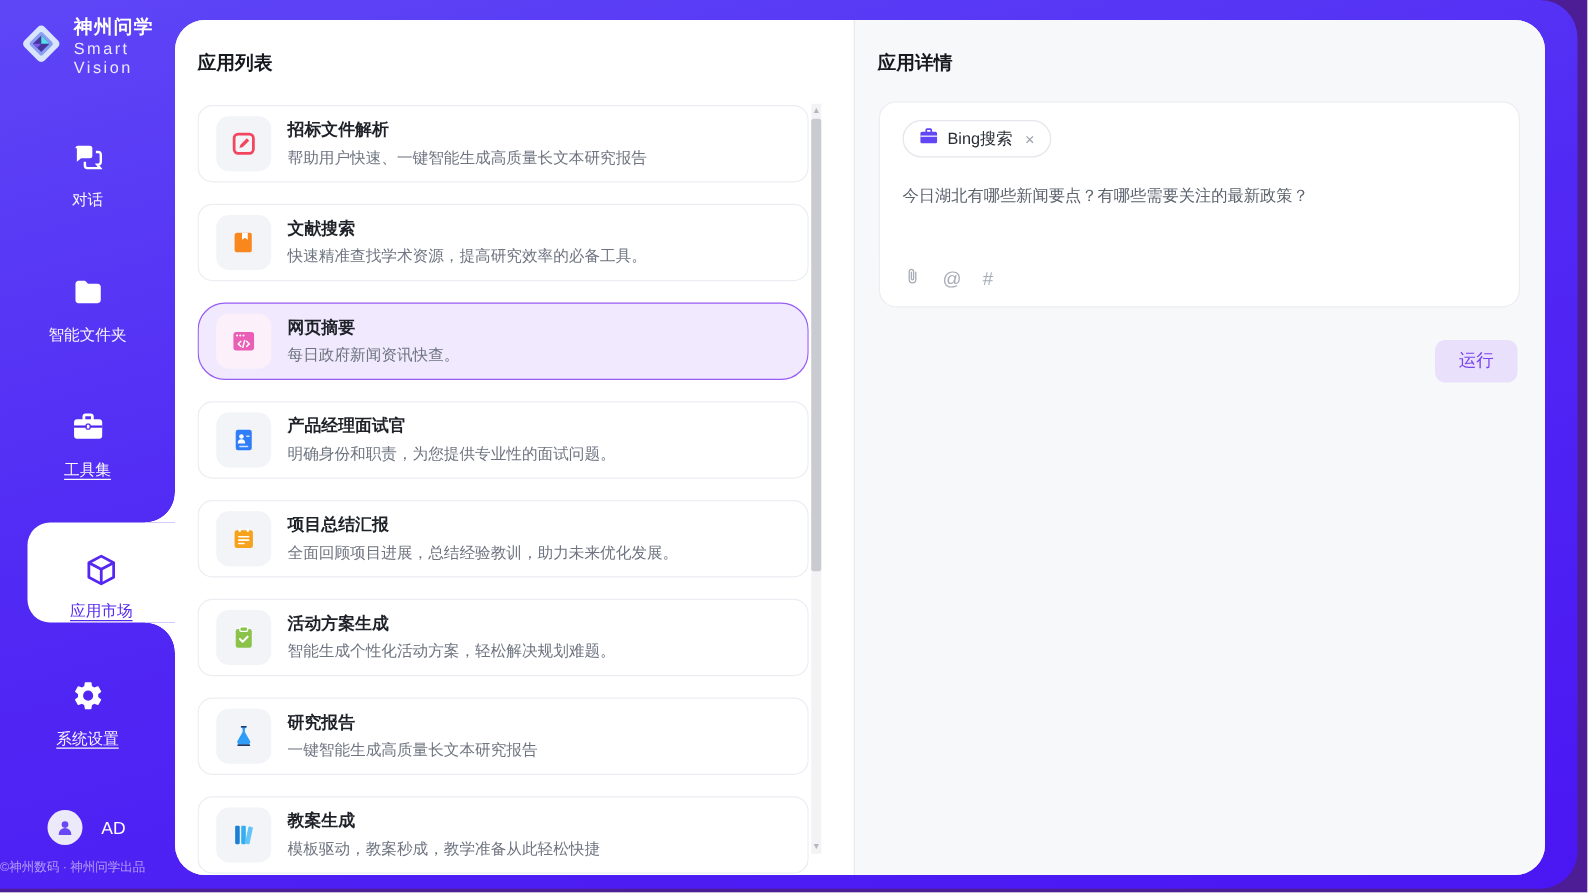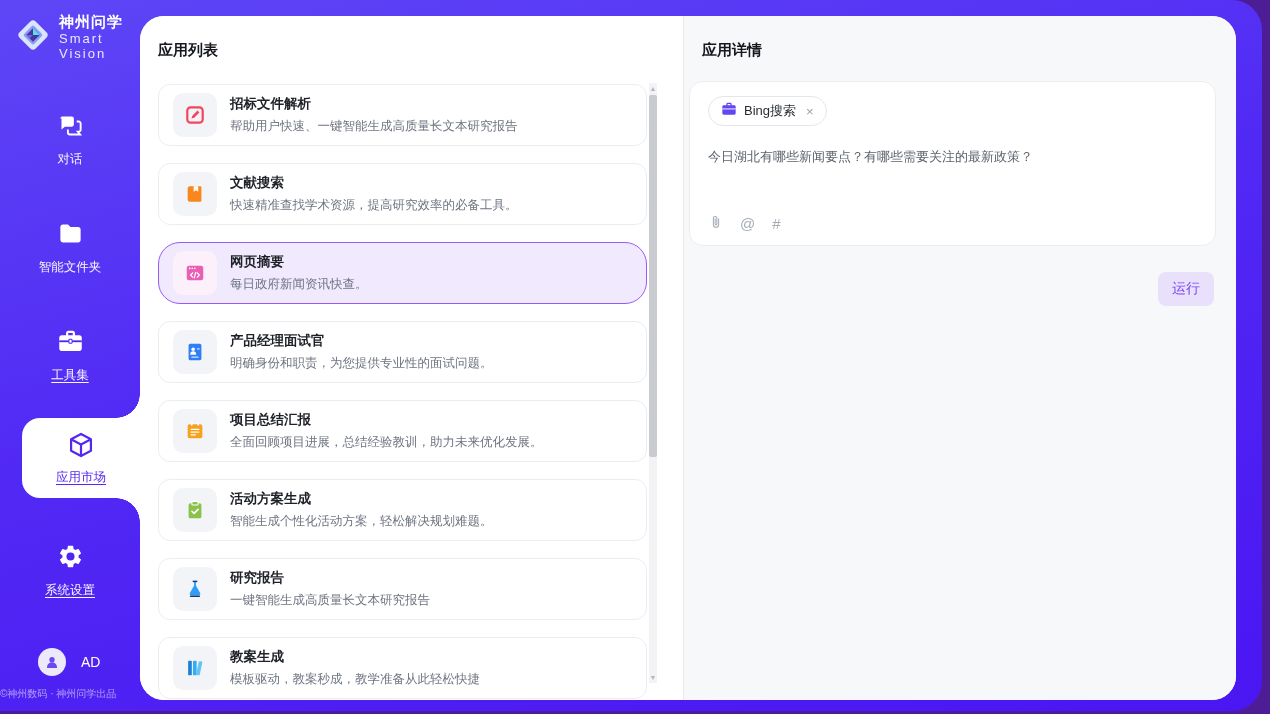--- a/index.html
+++ b/index.html
@@ -27,45 +27,45 @@
   .card.selected .tile{background:#fcf0fa;}
   .card-text{display:flex;flex-direction:column;gap:5px;}
   .card-title{font-size:13.5px;font-weight:700;color:#1e2228;}
   .card-desc{font-size:12.5px;color:#6e7480;}
   
   .sb{position:absolute;right:26px;top:67px;width:8px;height:600px;background:#f3f3f5;}
   .sb-arrow{height:11px;line-height:11px;text-align:center;font-size:7px;color:#b4b6bd;}
   .sb-down{position:absolute;bottom:0;left:0;right:0;}
   .sb-thumb{position:absolute;top:12px;left:0;width:8px;height:362px;background:#c9cbd1;border-radius:2px;}
   
-  .detail-card{position:absolute;left:5px;right:20px;top:65px;height:165px;background:#fff;
+  .detail-card{position:absolute;left:19px;right:20px;top:65px;height:165px;background:#fff;
                border:1px solid #ecedf1;border-radius:14px;padding:14px 18px;}
   .tag{display:inline-flex;align-items:center;gap:7px;height:30px;padding:0 12px;
        border:1px solid #e4e6eb;border-radius:17px;background:#fff;}
   .tag-label{font-size:13px;color:#272c33;}
   .tag-close{font-size:13px;color:#9aa1ab;margin-left:3px;cursor:pointer;}
   .question{margin-top:22px;font-size:13px;color:#5c636e;}
   .composer-icons{position:absolute;left:19px;bottom:12px;display:flex;align-items:center;
                   gap:17px;color:#a6acb6;font-size:15px;}
   .composer-glyph{font-size:15px;line-height:1;}
   .run-btn{position:absolute;right:22px;top:256px;background:#e9e0fc;color:#7a45f0;
-           font-size:14px;padding:8px 14px;border-radius:8px;border:none;cursor:pointer;
+           font-size:14px;padding:8px 19px;border-radius:8px;border:none;cursor:pointer;
            font-family:inherit;}
   
   .sidebar{position:absolute;left:0;top:0;width:140px;height:100%;color:#fff;}
   .logo{position:absolute;top:13px;left:14px;display:flex;align-items:center;gap:7px;}
   .logo-name{font-size:15px;font-weight:700;letter-spacing:1px;line-height:1.2;}
   .logo-sub{font-size:13px;letter-spacing:2px;color:rgba(255,255,255,.88);}
   .nav-item{position:absolute;left:0;width:140px;display:flex;flex-direction:column;
             align-items:center;gap:8px;cursor:pointer;}
   .nav-label{font-size:12.5px;color:rgba(255,255,255,.96);}
   .u{text-decoration:underline;text-underline-offset:3px;}
   .active-tab{position:absolute;top:418px;left:22px;right:0;height:80px;background:#fff;
               border-radius:18px 0 0 18px;display:flex;flex-direction:column;align-items:center;
-              justify-content:center;gap:6px;color:#5527f0;cursor:pointer;}
+              justify-content:flex-end;gap:6px;color:#5527f0;cursor:pointer;}
   .active-tab::before{content:"";position:absolute;top:-24px;right:0;width:24px;height:24px;
               background:radial-gradient(circle at 0 0,rgba(0,0,0,0) 23.5px,#fff 24px);}
   .active-tab::after{content:"";position:absolute;bottom:-24px;right:0;width:24px;height:24px;
               background:radial-gradient(circle at 0 100%,rgba(0,0,0,0) 23.5px,#fff 24px);}
   .active-tab .nav-label{color:#5527f0;}
   .user{position:absolute;bottom:38px;left:38px;display:flex;align-items:center;gap:15px;}
   .avatar{width:28px;height:28px;border-radius:50%;background:#ece9fb;display:flex;
           align-items:center;justify-content:center;}
   .user-name{font-size:14px;color:#fff;}
   .sidebar-footer{position:absolute;bottom:13px;left:0;width:140px;text-align:left;

